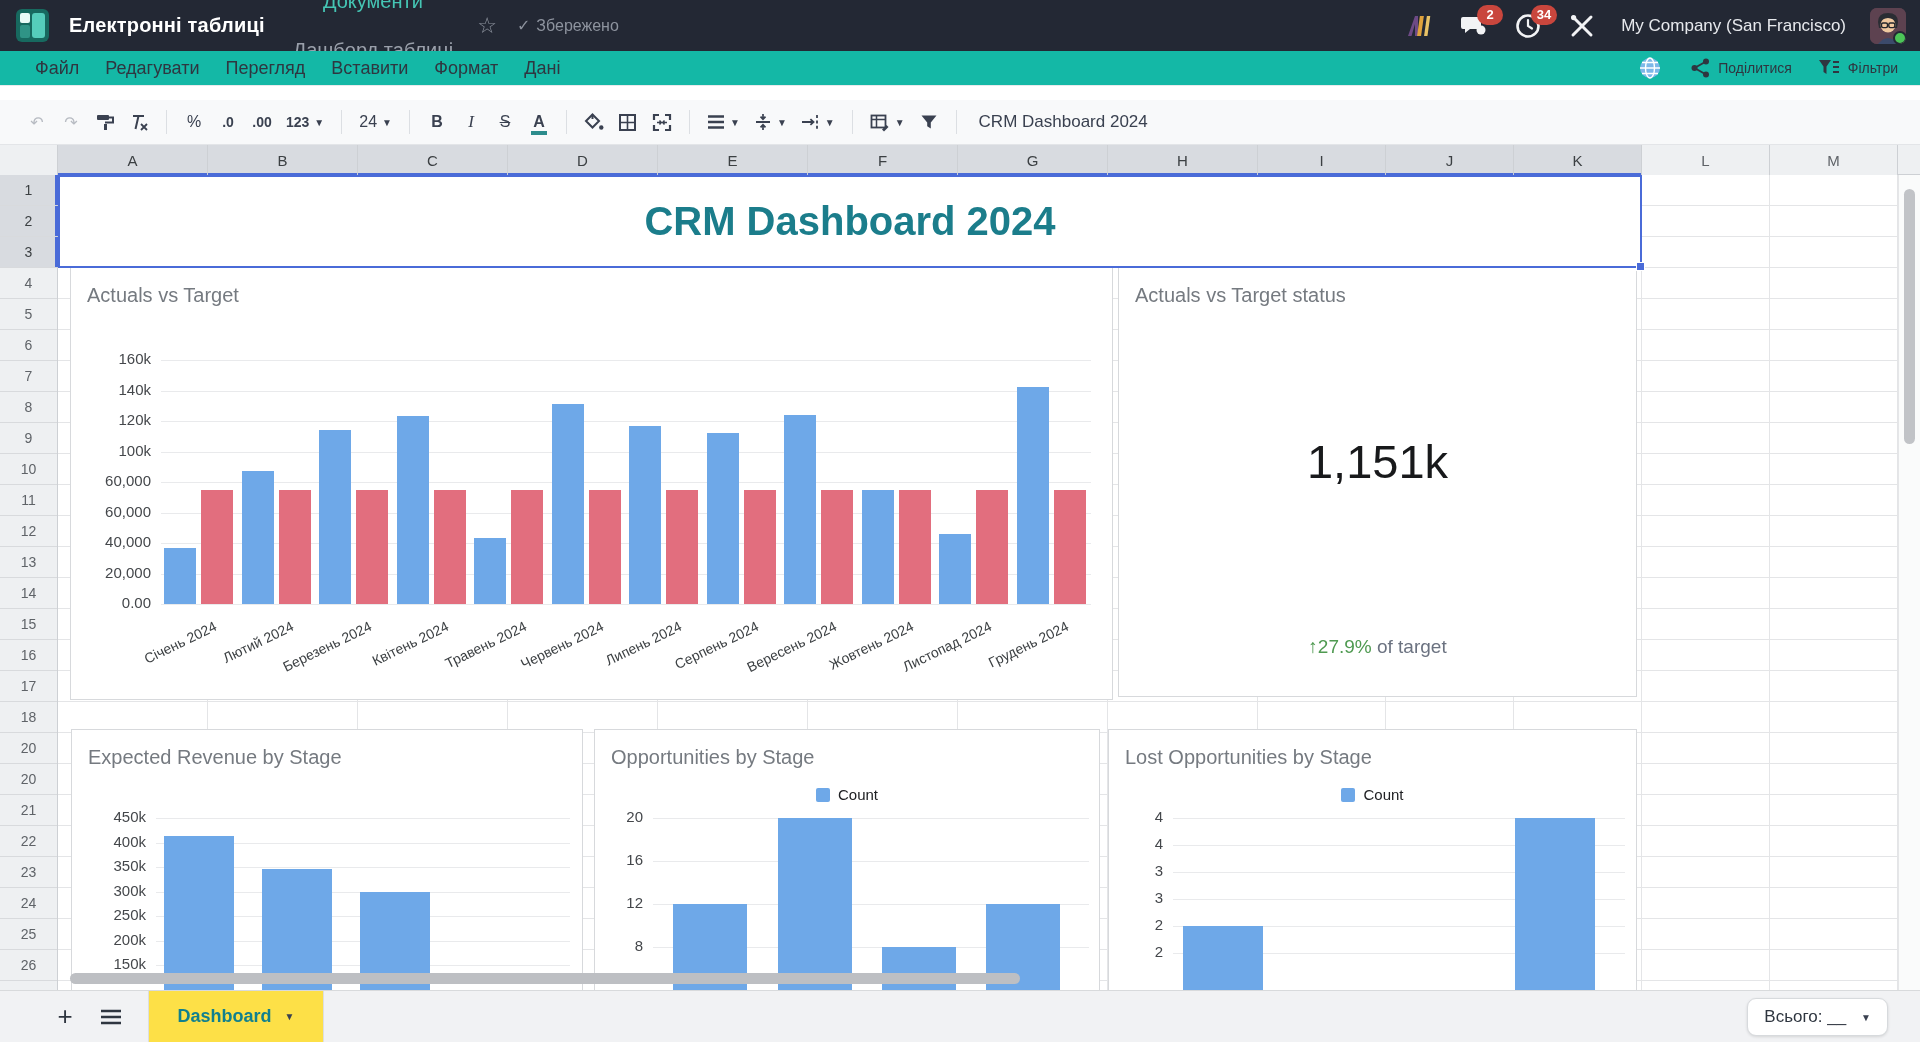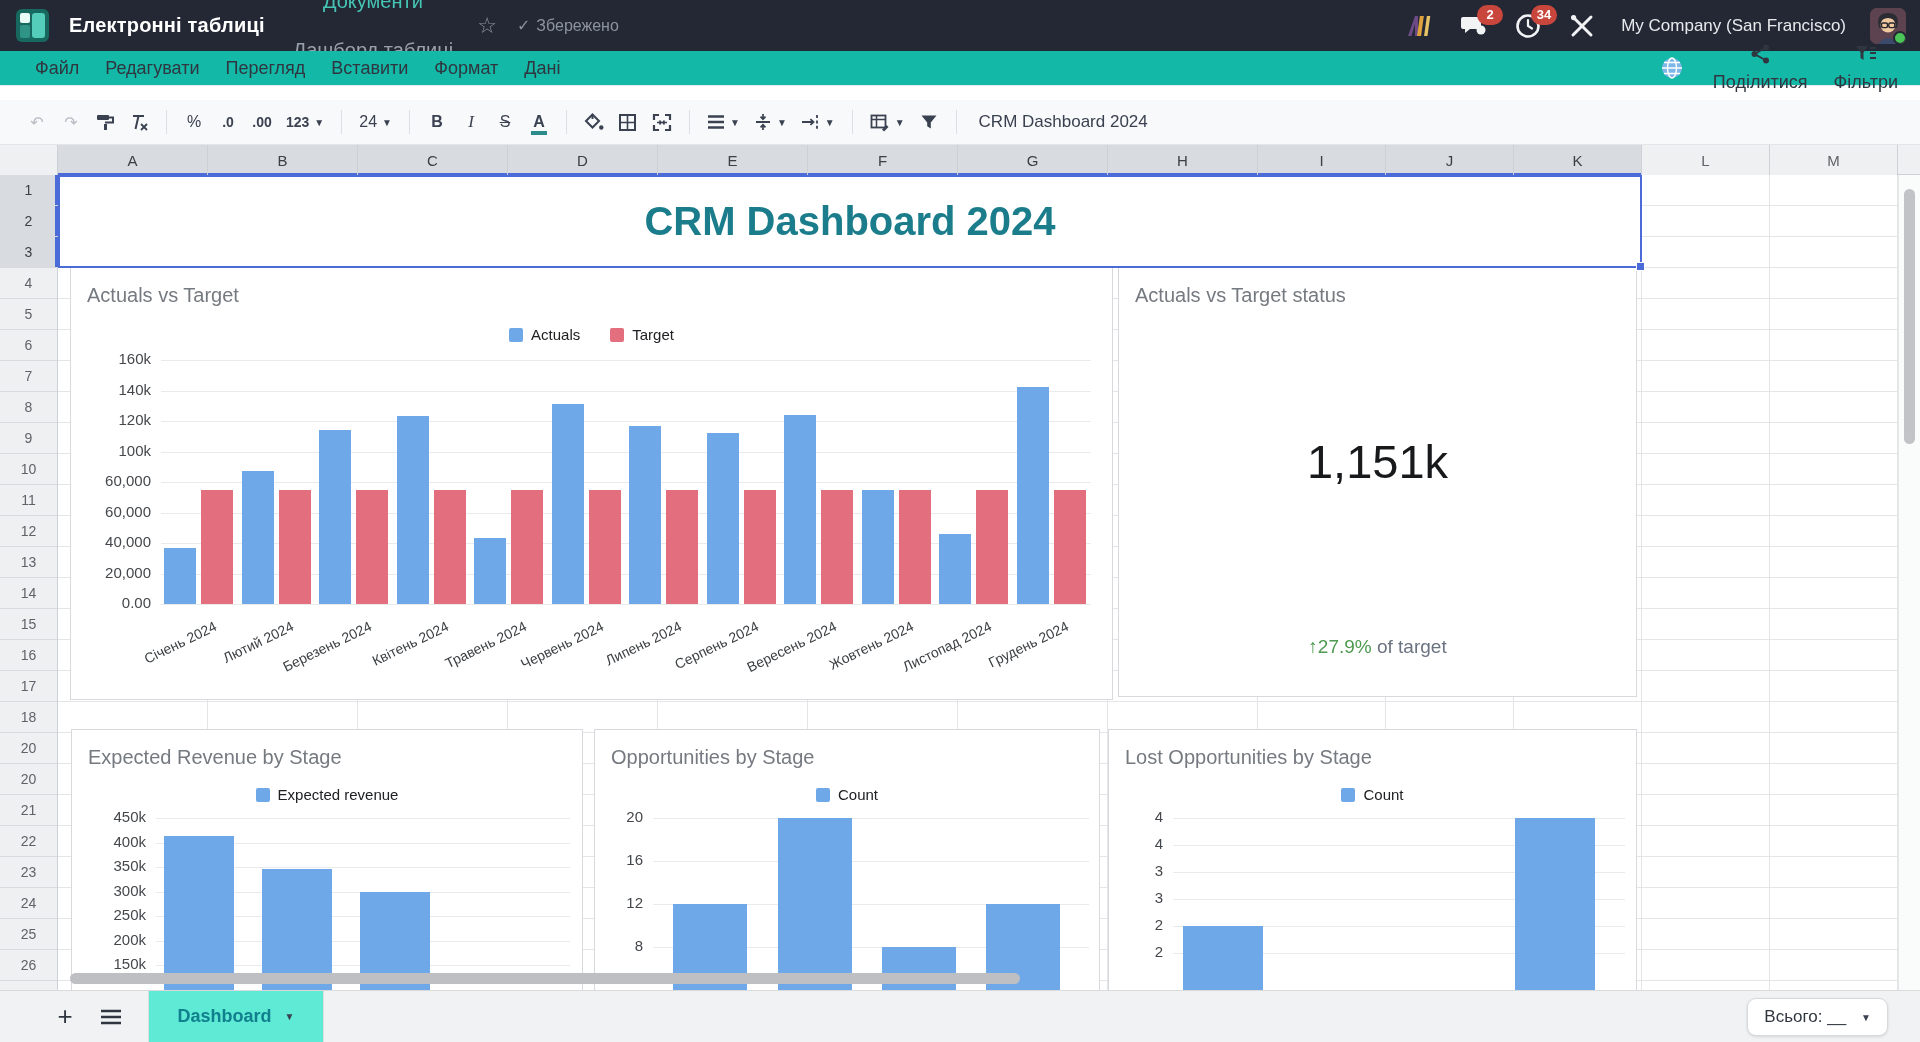--- a/index.html
+++ b/index.html
@@ -27,21 +27,21 @@
   .company { color:#e7e9ed; font-size:17px; }
   .avatar { width:36px; height:36px; border-radius:7px; background:#5d4250; position:relative; overflow:hidden; flex:0 0 auto;}
   .avatar svg{display:block;}
   .presence { position:absolute; right:-1px; bottom:-1px; width:14px; height:14px; border-radius:50%; background:#4cc558; border:2px solid #232834; }
 
   
   .menubar { position:absolute; left:0; top:51px; width:1920px; height:35px; background:#14b8a6;
              display:flex; align-items:center; padding:0 22px; border-bottom:1px solid #e8eaec;}
   .menu-item { font-size:18px; color:#2f3640; padding:6px 13px; border-radius:4px; cursor:pointer; }
   .menubar-right { margin-left:auto; display:flex; align-items:center; gap:26px; }
-  .mb-btn { display:flex; align-items:center; gap:8px; font-size:18px; color:#2f3640; cursor:pointer;flex-direction:column; }
+  .mb-btn { display:flex; align-items:center; gap:8px; font-size:14px; color:#2f3640; cursor:pointer; }
 
   
   .toolbar { position:absolute; left:0; top:100px; width:1920px; height:45px; background:#f8f9fa;
              display:flex; align-items:center; padding:0 10px 0 22px; gap:4px; border-bottom:1px solid #e3e5e8; }
   .tbtn { min-width:30px; height:32px; padding:0 5px; display:flex; align-items:center; justify-content:center;
           border-radius:4px; font-size:16px; color:#3a4150; cursor:pointer; gap:2px; }
   .tbtn.disabled { color:#b7bbc2; }
   .tsep { width:1px; height:24px; background:#dcdfe3; margin:0 8px; flex:0 0 auto; }
   .caret { font-size:10px; color:#3a4150; margin-left:3px; }
   .bold{font-weight:800;} .ital{font-style:italic; font-family:"Liberation Serif",serif; font-size:17px;}
@@ -100,21 +100,21 @@
   
   .hscroll-thumb { position:absolute; left:70px; top:798px; width:950px; height:11px; border-radius:6px; background:#bdbfc3; z-index:8; cursor:grab;}
   .vscroll { position:absolute; right:0; top:0; width:22px; bottom:0; background:#fafbfb; border-left:1px solid #e5e6e8; z-index:6;}
   .vscroll-thumb { position:absolute; left:5px; top:14px; width:11px; height:255px; border-radius:6px; background:#c1c3c7; cursor:grab;}
 
   
   .footer { position:absolute; left:0; top:990px; width:1920px; height:52px; background:#f1f2f4; border-top:1px solid #d8dadc;
             display:flex; align-items:center; }
   .f-plus { width:46px; height:52px; display:flex; align-items:center; justify-content:center; font-size:26px; color:#2f3640; cursor:pointer; margin-left:42px;}
   .f-list { width:46px; height:52px; display:flex; align-items:center; justify-content:center; cursor:pointer;}
-  .sheet-tab { height:52px; min-width:176px; background:#5eead4; border-left:1px solid #dcdee0; border-right:1px solid #dcdee0;
+  .sheet-tab { height:52px; min-width:176px; background:#fde047; border-left:1px solid #dcdee0; border-right:1px solid #dcdee0;
                display:flex; align-items:center; justify-content:center; gap:10px; padding:0 20px; cursor:pointer; margin-left:14px;}
   .sheet-tab .lbl { color:#11808e; font-size:18px; font-weight:600; }
   .agg-pill { position:absolute; right:32px; top:7px; height:38px; background:#fff; border:1px solid #d7dadd; border-radius:9px;
               box-shadow:0 1px 3px rgba(0,0,0,.12); display:flex; align-items:center; gap:12px; padding:0 16px; font-size:17px; color:#2f3640; cursor:pointer;}
   svg { display:block; }
 </style>
 </head>
 <body>
 
 <div class="app">
@@ -334,27 +334,20 @@
       <div class="vlines1"></div>
       <div class="vlines2"></div>
 
       <div class="title-cell">
         <span class="txt">CRM Dashboard 2024</span>
       </div>
       <div class="fill-handle"></div>
 
       <div class="panel" id="chart-main" style="left:70px; top:92px; width:1043px; height:433px;">
         <div class="chart-title">Actuals vs Target</div>
-        <div class="legend" style="top:58px;">
-          <span class="sw" style="background: rgb(110, 168, 232);"></span>
-          <span>Actuals</span>
-          <span class="gap"></span>
-          <span class="sw" style="background: rgb(226, 110, 126);"></span>
-          <span>Target</span>
-        </div>
         <div class="plot" id="plot-main">
             <div class="gridline" style="left: 90px; width: 930px; top: 92px;"></div>
             <div class="tick" style="left: 0px; width: 80px; top: 82px;">160k</div>
             <div class="gridline" style="left: 90px; width: 930px; top: 122.5px;"></div>
             <div class="tick" style="left: 0px; width: 80px; top: 112.5px;">140k</div>
             <div class="gridline" style="left: 90px; width: 930px; top: 153px;"></div>
             <div class="tick" style="left: 0px; width: 80px; top: 143px;">120k</div>
             <div class="gridline" style="left: 90px; width: 930px; top: 183.5px;"></div>
             <div class="tick" style="left: 0px; width: 80px; top: 173.5px;">100k</div>
             <div class="gridline" style="left: 90px; width: 930px; top: 214px;"></div>
@@ -409,24 +402,20 @@
       <div class="panel" id="tile-status" style="left:1118px; top:92px; width:519px; height:430px;">
         <div class="chart-title">Actuals vs Target status</div>
         <div class="status-num">1,151k</div>
         <div class="status-sub">
           <span class="green">↑</span><span class="green">27.9%</span><span> of target</span>
         </div>
       </div>
 
       <div class="panel" id="chart-rev" style="left:71px; top:554px; width:512px; height:310px;">
         <div class="chart-title">Expected Revenue by Stage</div>
-        <div class="legend" style="top:56px;">
-          <span class="sw" style="background: rgb(110, 168, 232);"></span>
-          <span>Expected revenue</span>
-        </div>
         <div class="plot" id="plot-rev">
             <div class="gridline" style="left: 84px; width: 414px; top: 88px;"></div>
             <div class="tick" style="left: 0px; width: 74px; top: 78px;">450k</div>
             <div class="gridline" style="left: 84px; width: 414px; top: 112.5px;"></div>
             <div class="tick" style="left: 0px; width: 74px; top: 102.5px;">400k</div>
             <div class="gridline" style="left: 84px; width: 414px; top: 137px;"></div>
             <div class="tick" style="left: 0px; width: 74px; top: 127px;">350k</div>
             <div class="gridline" style="left: 84px; width: 414px; top: 161.5px;"></div>
             <div class="tick" style="left: 0px; width: 74px; top: 151.5px;">300k</div>
             <div class="gridline" style="left: 84px; width: 414px; top: 186px;"></div>

